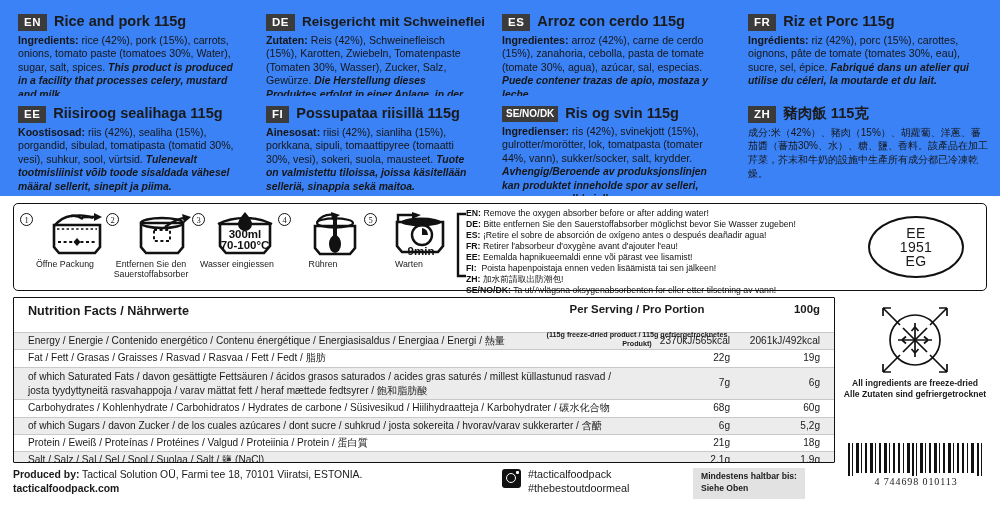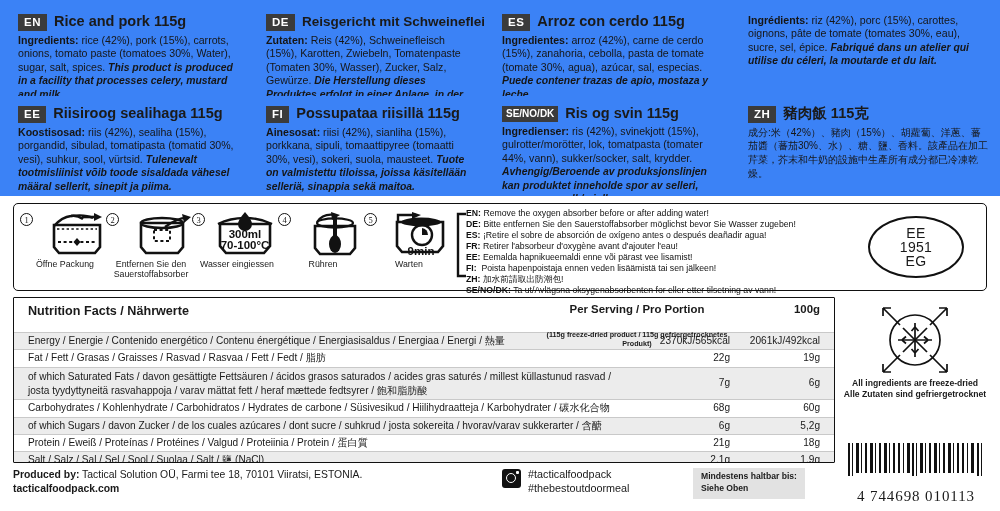--- a/index.html
+++ b/index.html
@@ -87,22 +87,22 @@
   .nrow .v1 { width:118px; text-align:right; padding-right:8px; }
   .nrow .v2 { width:96px; text-align:right; padding-right:14px; }
   .nrow.two .lbl { line-height:1.38; }
 
   
   .fd-icon { position:absolute; left:878px; top:303px; width:74px; height:74px; }
   .fd-cap { position:absolute; left:840px; top:378px; width:150px; text-align:center;
             font-size:8.6px; font-weight:bold; line-height:1.3; }
   .barcode { position:absolute; left:846px; top:443px; width:140px; height:44px; }
   .bc-bars { height:33px; display:flex; align-items:flex-end; }
-  .bc-num { font-size:15px; font-family:"Liberation Serif", serif; letter-spacing:0.9px;
-            text-align:center; margin-top:12px; }
+  .bc-num { font-size:10px; font-family:"Liberation Serif", serif; letter-spacing:0.9px;
+            text-align:center; margin-top:0px; }
 
   
   .footer { position:absolute; left:13px; top:468px; width:830px; height:40px; }
   .prod { font-size:10.4px; line-height:1.35; }
   .prod b { font-weight:bold; }
   .ig-block { position:absolute; left:489px; top:0px; display:flex; align-items:flex-start; gap:7px; }
   .ig-icon { width:19px; height:19px; background:#111; border-radius:3px; position:relative; margin-top:1px;}
   .ig-icon i { position:absolute; left:4px; top:4px; width:10px; height:10px;
                border:1.8px solid #fff; border-radius:50%; }
   .ig-icon s { position:absolute; right:2.5px; top:2px; width:3px; height:3px; background:#fff; border-radius:1px; }
@@ -141,20 +141,24 @@
       <div class="lang-head">
         <span class="lang-tag">ES</span>
         <span class="lang-title">Arroz con cerdo 115g</span>
       </div>
       <div class="lang-body">
         <b>Ingredientes:</b><span> arroz (42%), carne de cerdo (15%), zanahoria, cebolla, pasta de tomate (tomate 30%, agua), azúcar, sal, especias. </span><i>Puede contener trazas de apio, mostaza y leche.</i>
       </div>
     </div>
 
     <div class="lang-cell">
+      <div class="lang-head">
+        <span class="lang-tag">FR</span>
+        <span class="lang-title">Riz et Porc 115g</span>
+      </div>
       <div class="lang-body">
         <b>Ingrédients:</b><span> riz (42%), porc (15%), carottes, oignons, pâte de tomate (tomates 30%, eau), sucre, sel, épice. </span><i>Fabriqué dans un atelier qui utilise du céleri, la moutarde et du lait.</i>
       </div>
     </div>
 
     <div class="lang-cell r2">
       <div class="lang-head">
         <span class="lang-tag">EE</span>
         <span class="lang-title">Riisiroog sealihaga 115g</span>
       </div>

